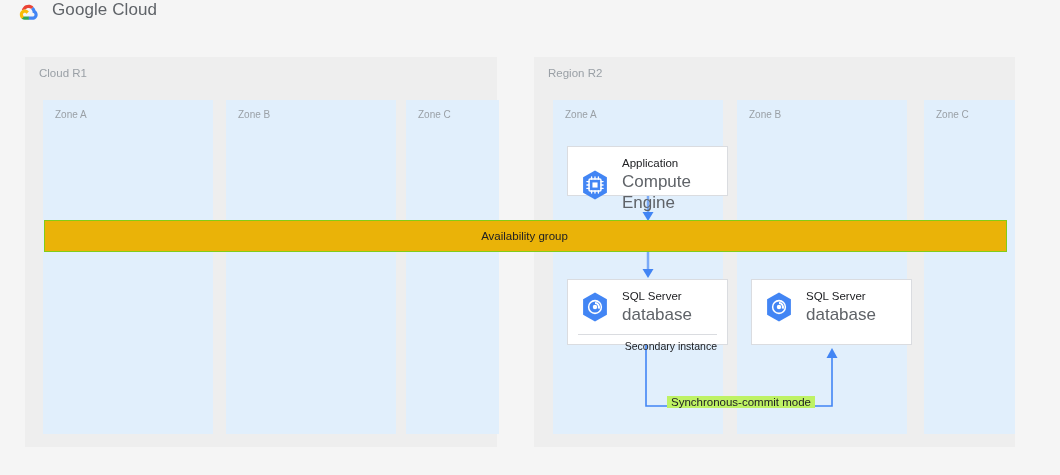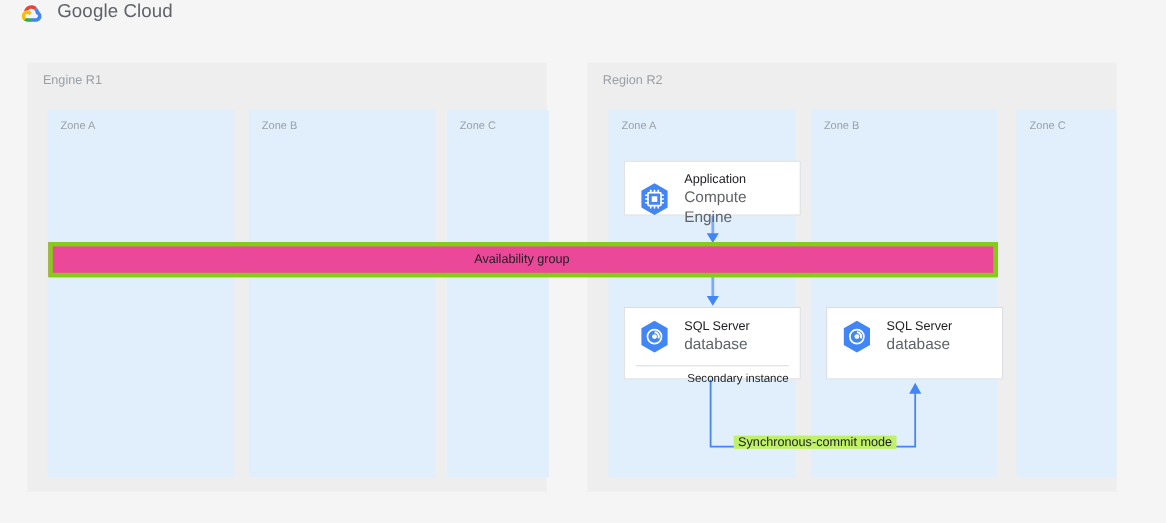--- a/index.html
+++ b/index.html
@@ -95,43 +95,43 @@
     width: 34px; height: 34px;
     flex: 0 0 auto;
     margin-right: 10px;
   }
   .card-text { line-height: 1.28; }
   .card-title {
     font-size: 11.5px;
     color: #202124;
   }
   .card-sub {
-    font-size: 14px;
+    font-size: 17px;
     color: #5f6368;
   }
   .card-footer {
     margin: 0 10px;
     border-top: 1px solid #dadce0;
     padding: 5px 0 6px 0;
     font-size: 10.5px;
     color: #202124;
     text-align: right;
   }
 
   #card-application { left: 567px; top: 146px; width: 161px; height: 50px; }
   #card-sql-secondary { left: 567px; top: 279px; width: 161px; height: 66px; }
   #card-sql-standby  { left: 751px; top: 279px; width: 161px; height: 66px; }
 
   
   #availability-group {
     position: absolute;
     left: 44px; top: 220px;
-    width: 863px; height: 32px;
-    background: #ec4899;
-    border: 4px solid #84cc16;
+    width: 963px; height: 32px;
+    background: #eab308;
+    border: 1px solid #84cc16;
     box-sizing: border-box;
     z-index: 5;
     display: flex;
     align-items: center;
     justify-content: center;
   }
   #availability-group .ag-label {
     font-size: 11.5px;
     color: #202124;
     transform: translateX(-1px);
@@ -165,21 +165,21 @@
     <svg class="gc-logo" viewBox="0 0 48 48">
       <path fill="#ea4335" d="M28.7 16.2l2.9-2.9.2-1.2c-5.3-4.8-13.7-4.3-18.3 1.2-1.3 1.5-2.2 3.4-2.7 5.3l1-.1 5.8-1 .4-.5c2.6-2.8 6.9-3.2 9.9-.8l.8 0z"></path>
       <path fill="#4285f4" d="M36.1 19.3c-.7-2.5-2.1-4.7-4-6.4l-4.1 4.1c1.7 1.4 2.7 3.5 2.6 5.7v.7c2 0 3.6 1.6 3.6 3.6s-1.6 3.5-3.6 3.5h-7.2l-.7.8v4.4l.7.7h7.2c5.2 0 9.4-4.1 9.4-9.3 0-3.2-1.6-6.1-4-7.8z"></path>
       <path fill="#34a853" d="M16.4 36.4h7.2v-5.8h-7.2c-.5 0-1-.1-1.5-.3l-1 .3-2.9 2.9-.3 1c1.6 1.2 3.6 1.9 5.7 1.9z"></path>
       <path fill="#fbbc05" d="M16.4 17.7c-5.2 0-9.4 4.2-9.3 9.4 0 2.9 1.3 5.6 3.6 7.4l4.2-4.2c-1.8-.8-2.6-2.9-1.8-4.7s2.9-2.6 4.7-1.8c.8.4 1.4 1 1.8 1.8l4.2-4.2c-1.8-2.3-4.5-3.7-7.4-3.7z"></path>
     </svg>
     <span class="gc-wordmark">Google Cloud</span>
   </div>
 
   <div class="region" id="region-r1">
-    <span class="region-label">Engine R1</span>
+    <span class="region-label">Cloud R1</span>
     <div class="zone" id="r1-zone-a">
       <span class="zone-label">Zone A</span>
     </div>
     <div class="zone" id="r1-zone-b">
       <span class="zone-label">Zone B</span>
     </div>
     <div class="zone" id="r1-zone-c">
       <span class="zone-label">Zone C</span>
     </div>
   </div>

